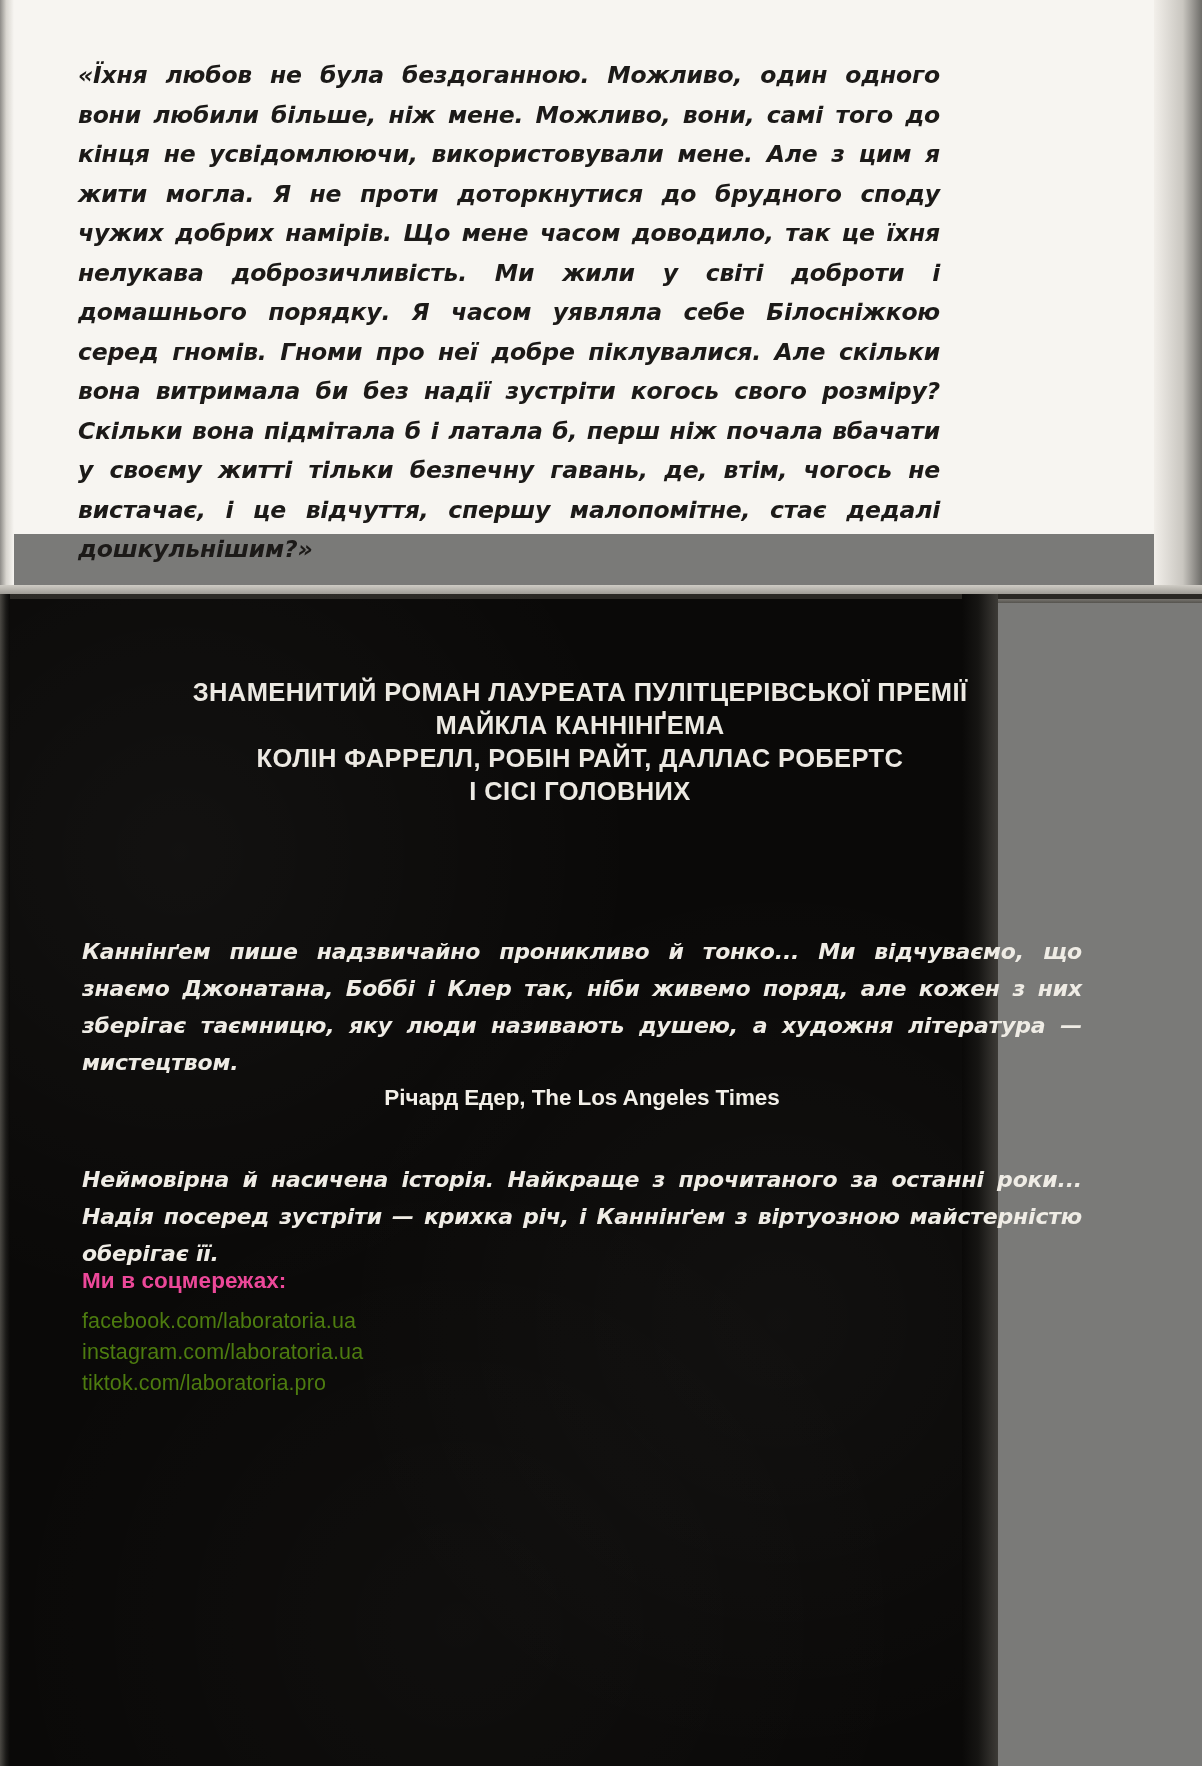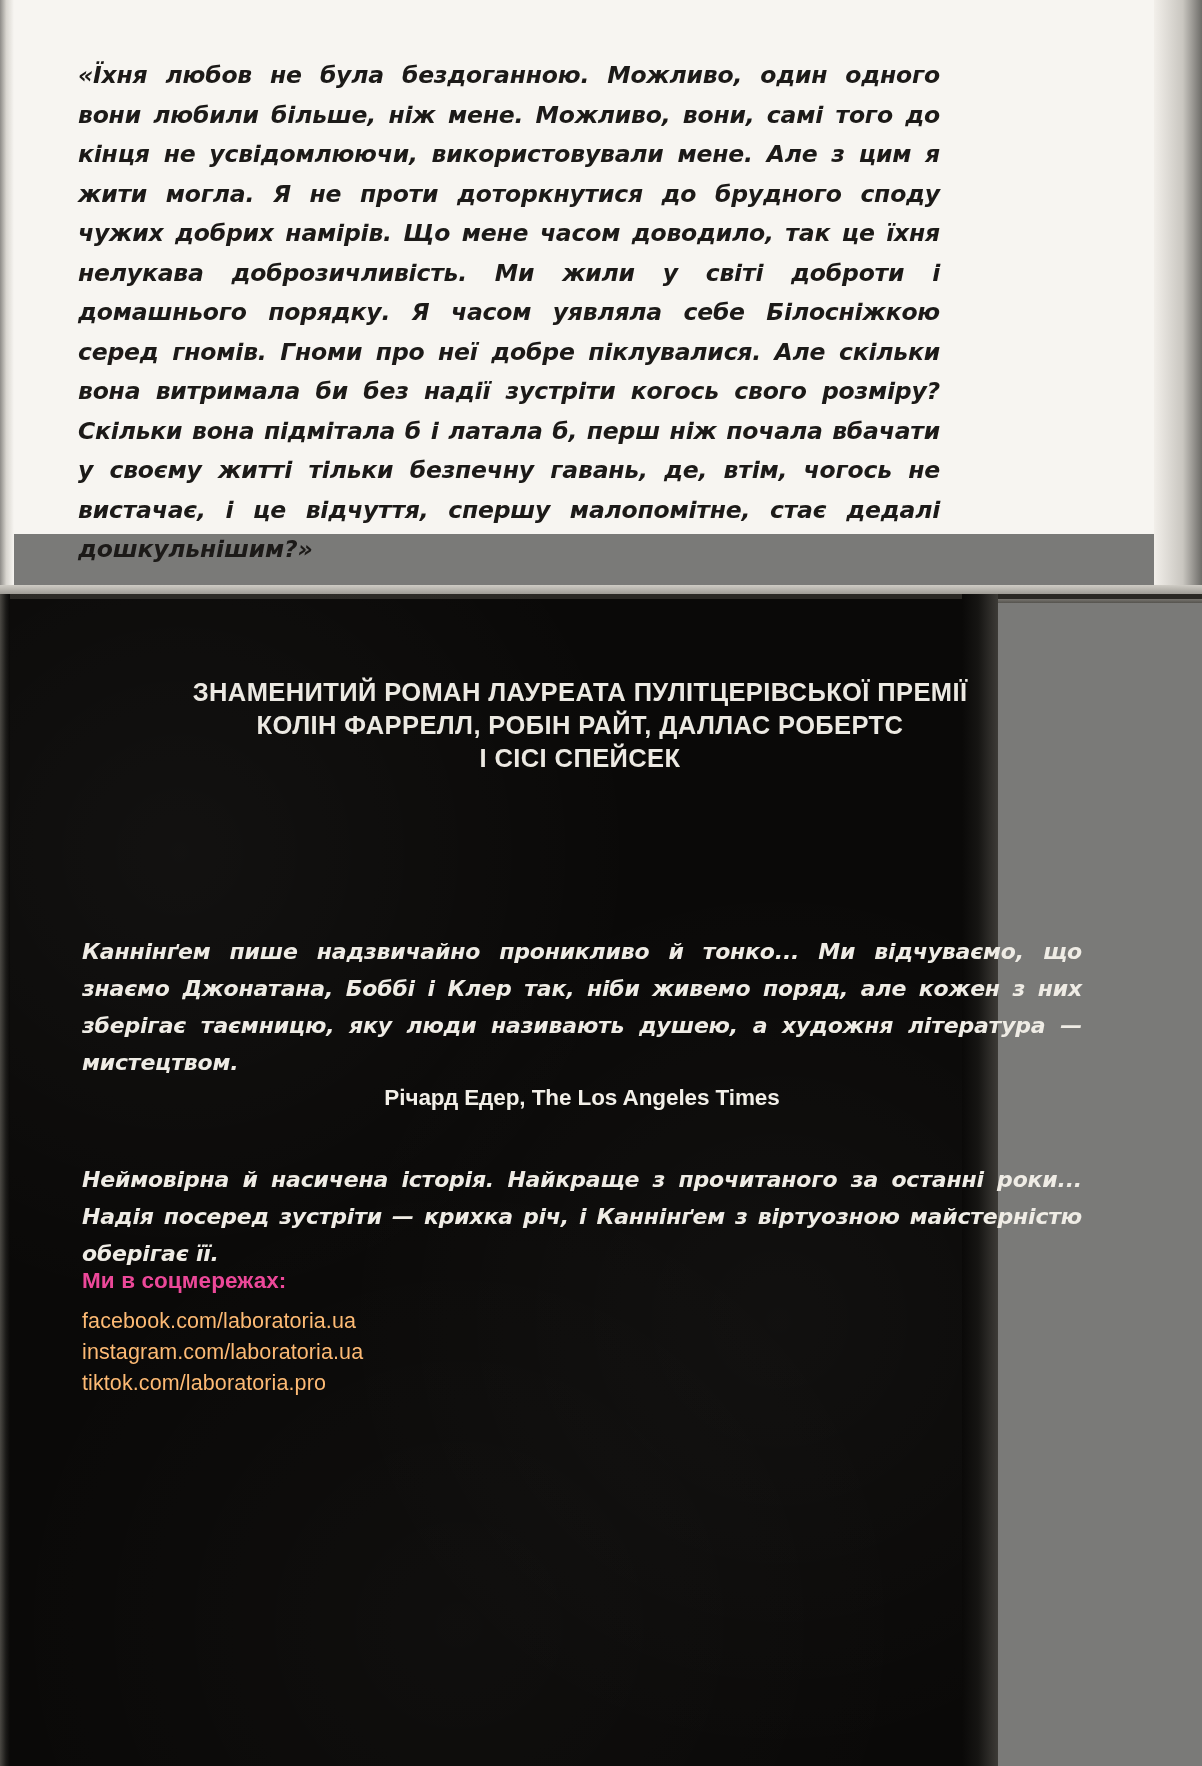--- a/index.html
+++ b/index.html
@@ -170,21 +170,21 @@
   }
   .social-title {
     font-size: 22.5px;
     font-weight: bold;
     color: #ec4899;
     margin: 0 0 12px 0;
     letter-spacing: 0.1px;
   }
   .social-link {
     font-size: 21.5px;
-    color: #fdba74;
+    color: #4d7c0f;
     line-height: 31px;
     letter-spacing: 0.1px;
   }
 </style>
 </head>
 <body>
 
 <div id="page">
 
   <div id="flap">
@@ -202,23 +202,24 @@
   </div>
 
   <div id="cover">
     <div id="cover-top-strip"></div>
     <div id="cover-grain"></div>
     <div id="cover-left-edge"></div>
     <div id="cover-right-edge"></div>
 
     <div class="headline-block">
       <p class="headline">ЗНАМЕНИТИЙ РОМАН ЛАУРЕАТА ПУЛІТЦЕРІВСЬКОЇ ПРЕМІЇ</p>
+      <p class="headline">МАЙКЛА КАННІНҐЕМА</p>
 
       <p class="headline">КОЛІН ФАРРЕЛЛ, РОБІН РАЙТ, ДАЛЛАС РОБЕРТС</p>
-      <p class="headline">І СІСІ СПЕЙСЕК</p>
+      <p class="headline">І СІСІ ГОЛОВНИХ</p>
     </div>
 
     <div class="reviews">
       <div class="review">
         <p class="review-text">Каннінґем пише надзвичайно проникливо й тонко... Ми відчуваємо, що знаємо Джонатана, Боббі і Клер так, ніби живемо поряд, але кожен з них зберігає таємницю, яку люди називають душею, а художня література — мистецтвом.</p>
         <p class="review-source">Річард Едер, The Los Angeles Times</p>
       </div>
       <div class="review">
         <p class="review-text">Неймовірна й насичена історія. Найкраще з прочитаного за останні роки... Надія посеред зустріти — крихка річ, і Каннінґем з віртуозною майстерністю оберігає її.</p>
       </div>

